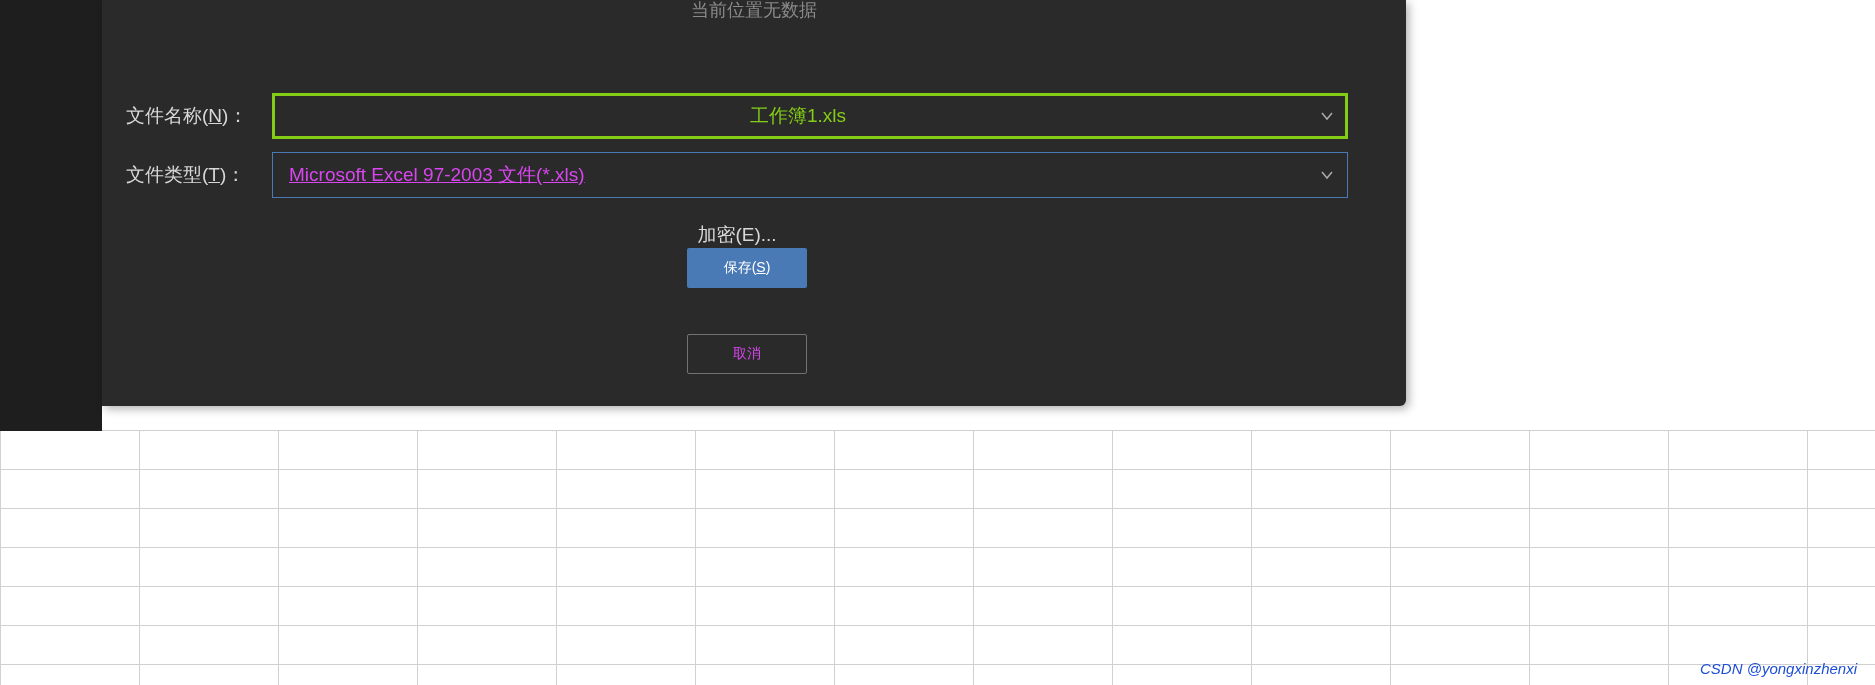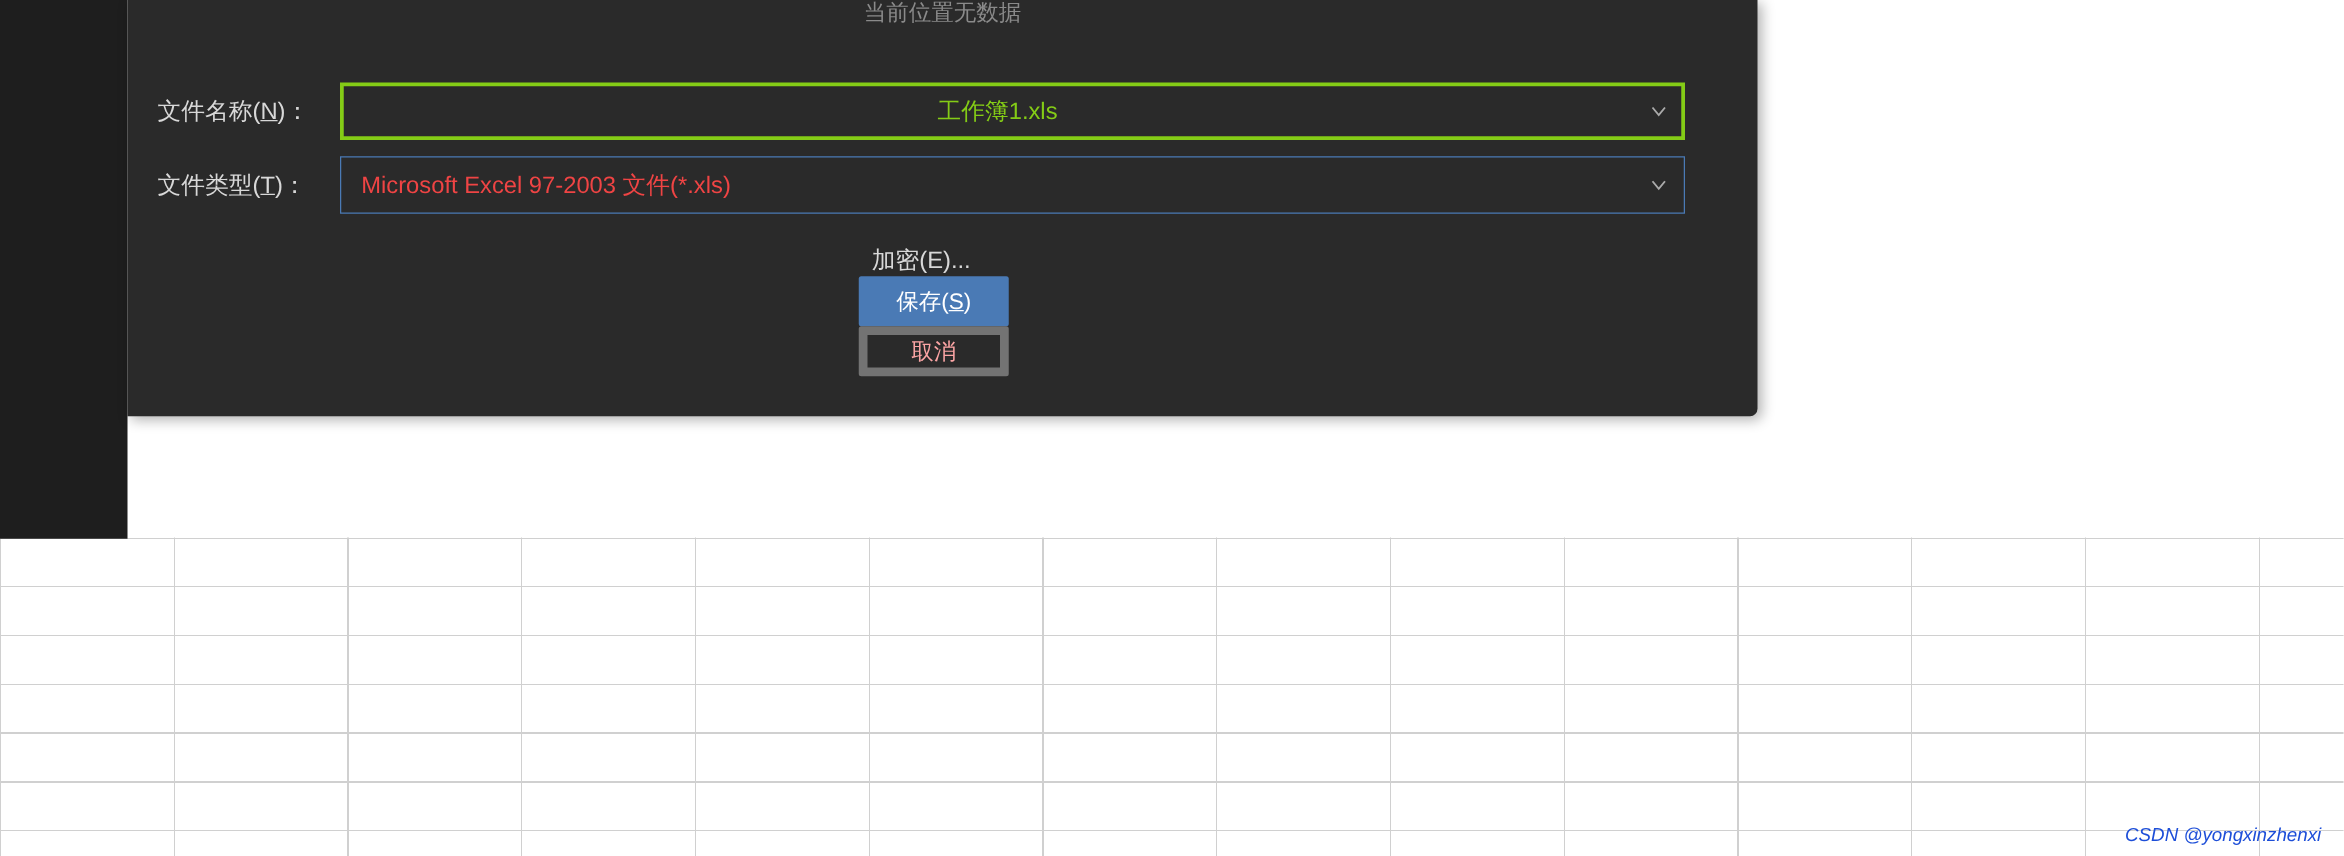--- a/index.html
+++ b/index.html
@@ -40,21 +40,21 @@
       left: 0;
       width: 102px;
       height: 431px;
       background: #1e1e1e;
     }
     .dialog {
       position: absolute;
       top: 0;
       left: 102px;
       width: 1304px;
-      height: 333px;
+      height: 406px;
       background: #2a2a2a;
       border-bottom-right-radius: 6px;
       box-shadow: 3px 3px 10px rgba(0,0,0,0.3);
     }
     .empty-msg {
       position: absolute;
       top: -2px;
       left: 0;
       right: 0;
       text-align: center;
@@ -96,27 +96,28 @@
       padding: 0 40px 0 16px;
       outline: none;
       font-family: inherit;
       text-align: center;
     }
     .select-input {
       width: 100%;
       height: 46px;
       background: #2a2a2a;
       border: 1px solid #4a7ab5;
-      color: #ef4444;
+      color: #d946ef;
       font-size: 19px;
       padding: 0 40px 0 16px;
       outline: none;
       font-family: inherit;
       display: flex;
       align-items: center;
+      text-decoration: underline;
     }
     .chevron {
       position: absolute;
       right: 14px;
       top: 50%;
       transform: translateY(-50%);
       width: 14px;
       height: 14px;
       pointer-events: none;
     }
@@ -138,34 +139,35 @@
       font-size: 19px;
       cursor: pointer;
     }
     .spacer {
       flex: 1;
     }
     .btn {
       height: 40px;
       min-width: 120px;
       border: none;
-      font-size: 18px;
+      font-size: 14px;
       font-family: inherit;
       cursor: pointer;
       margin-left: 20px;
       border-radius: 2px;
     }
     .btn-primary {
       background: #4a7ab5;
       color: #ffffff;
     }
     .btn-secondary {
       background: #2a2a2a;
-      color: #fca5a5;
-      border: 7px solid #737373;
+      color: #d946ef;
+      border: 1px solid #737373;
+      margin-top: 46px;
     }
     .btn u {
       text-decoration: underline;
     }
     .watermark {
       position: absolute;
       right: 18px;
       bottom: 8px;
       color: #1d4ed8;
       font-size: 15px;

